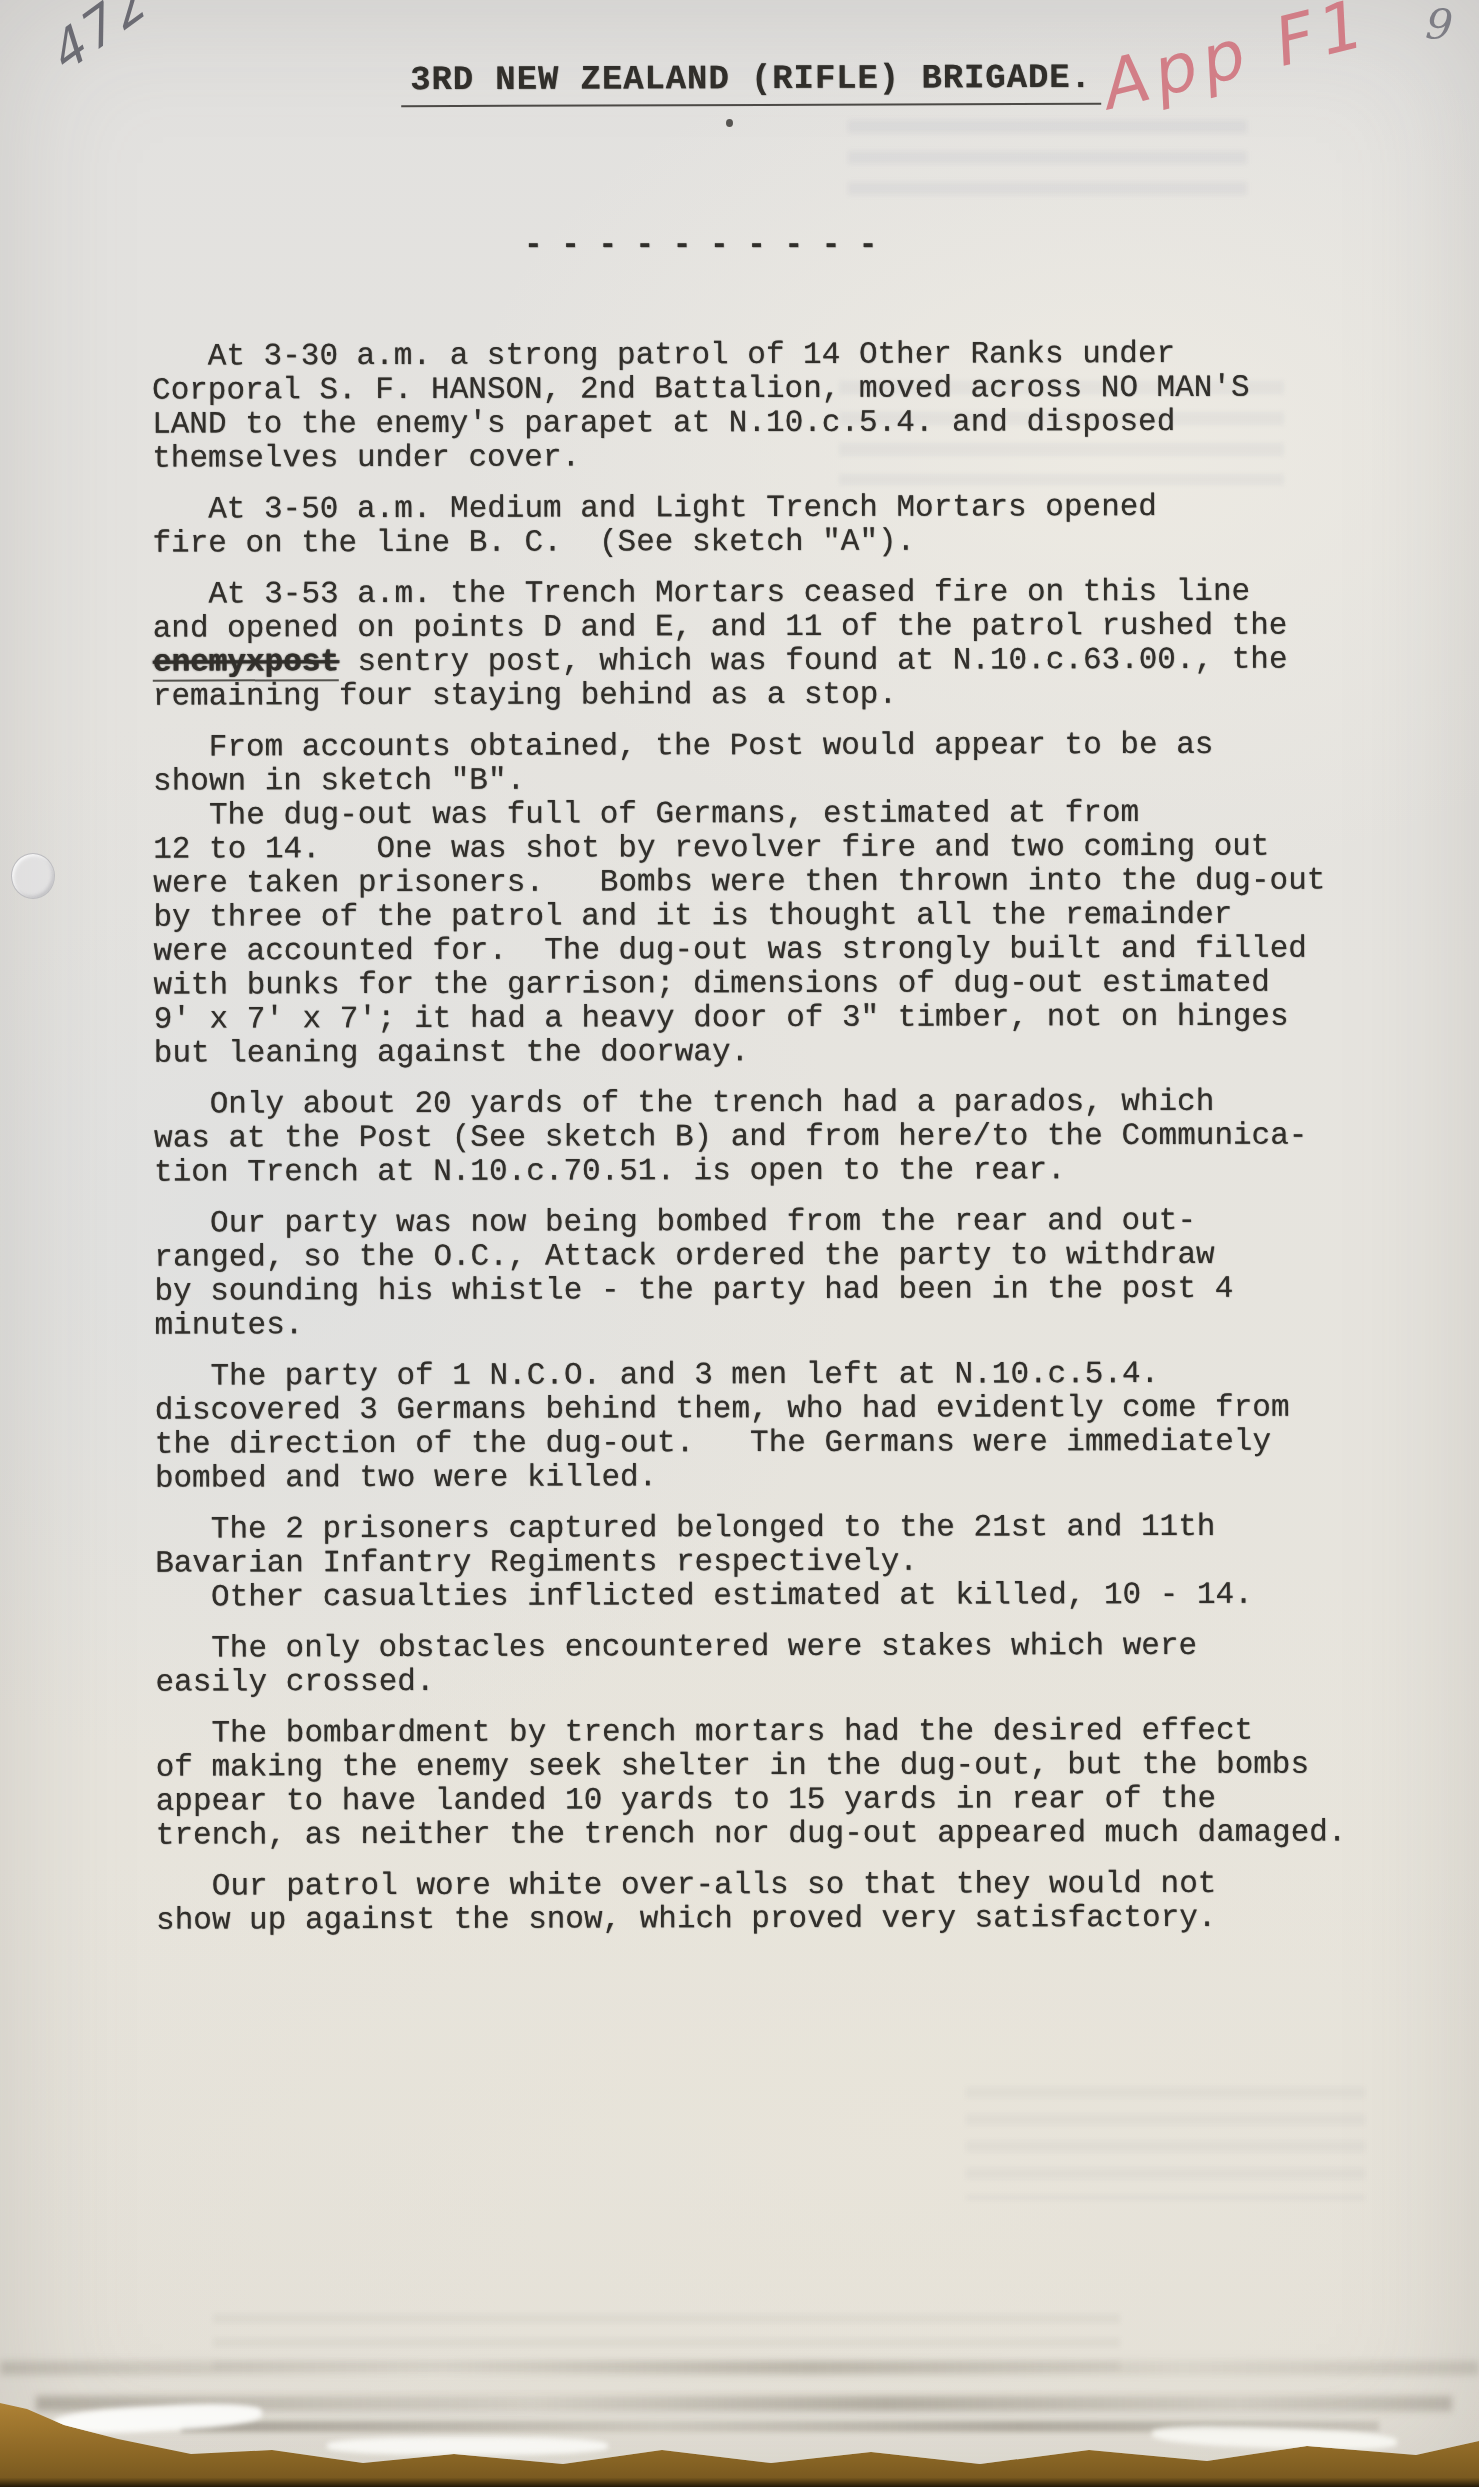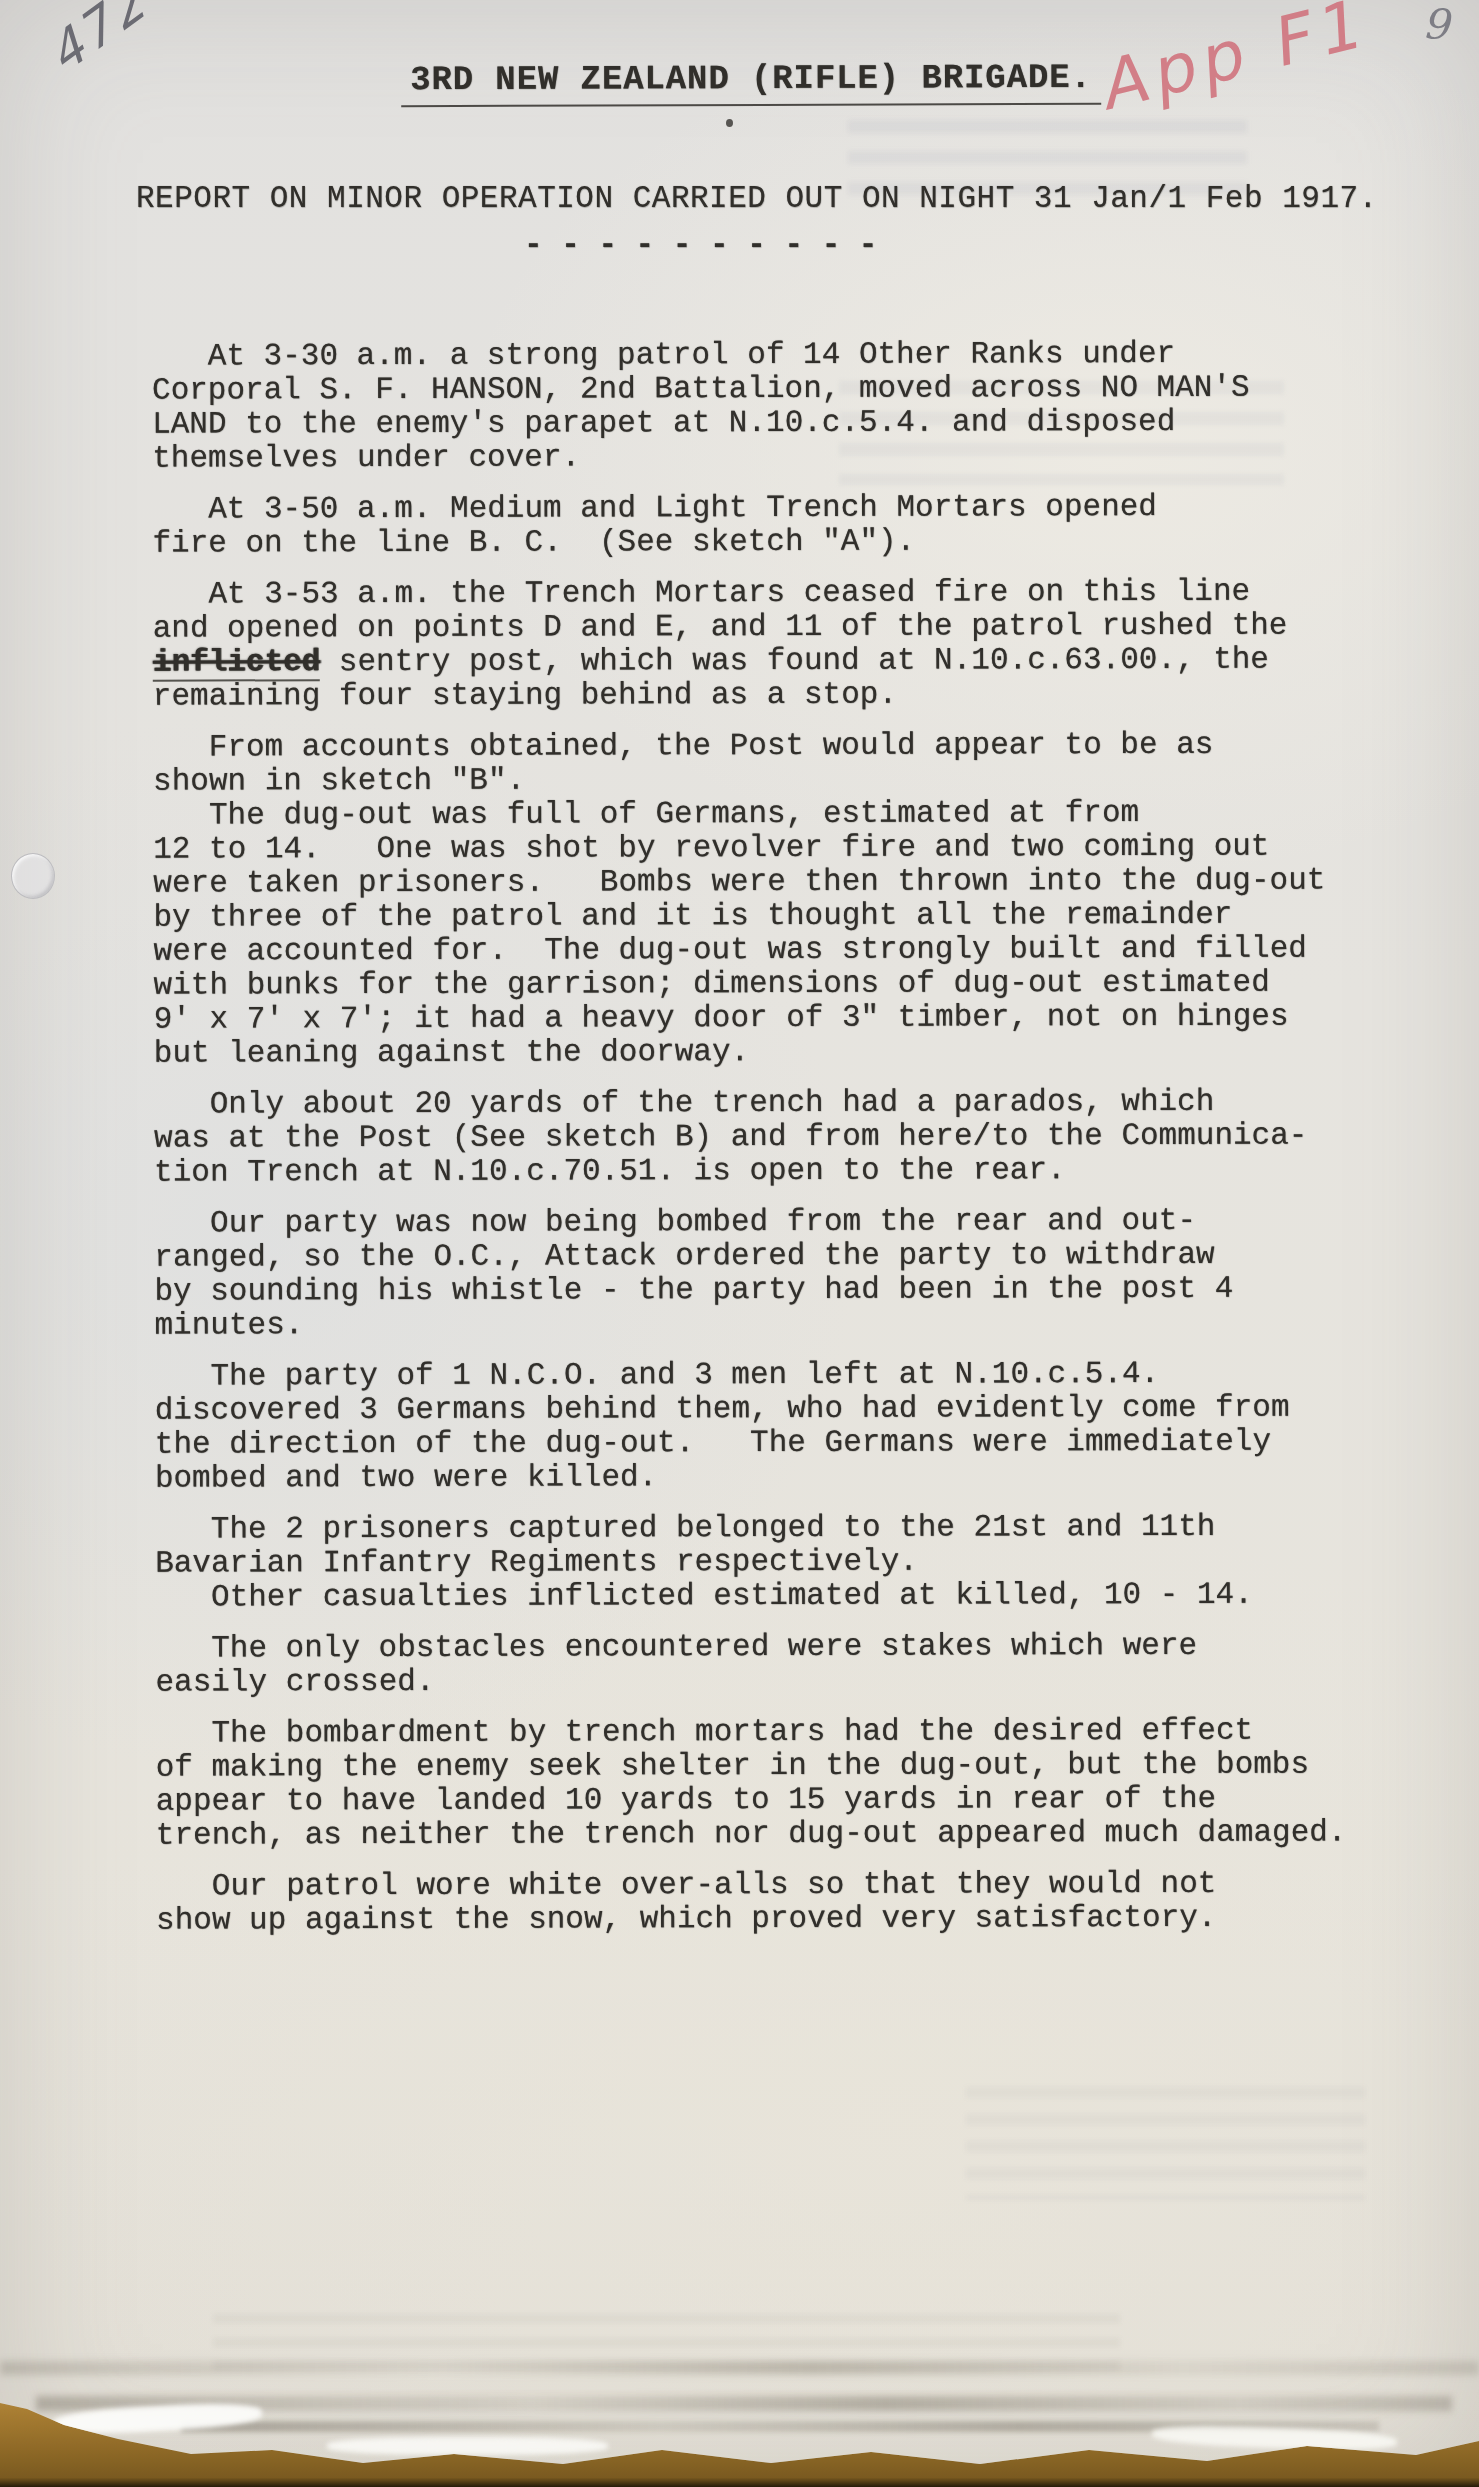--- a/index.html
+++ b/index.html
@@ -75,33 +75,32 @@
     <div class="smudge g3"></div>
     <div class="smudge g4"></div>
 
     <div class="pencil-number">472</div>
     <div class="page-number">9</div>
     <div class="red-note">App F1</div>
 
     <div class="title ink">3RD NEW ZEALAND (RIFLE) BRIGADE.</div>
     <div class="title-dot"></div>
 
-    <div class="report ink">REPORT ON MINOR OPERATION CARRIED OUT ON NIGHT 31 Jan/1 Feb 1917.</div>
     <div class="dashes ink">- - - - - - - - - -</div>
 
     <div class="content ink">
       <p>   At 3-30 a.m. a strong patrol of 14 Other Ranks under
 Corporal S. F. HANSON, 2nd Battalion, moved across NO MAN'S
 LAND to the enemy's parapet at N.10.c.5.4. and disposed
 themselves under cover.</p>
       <p>   At 3-50 a.m. Medium and Light Trench Mortars opened
 fire on the line B. C.  (See sketch "A").</p>
       <p><span>   At 3-53 a.m. the Trench Mortars ceased fire on this line
 and opened on points D and E, and 11 of the patrol rushed the
-</span><span class="struck">inflicted</span><span> sentry post, which was found at N.10.c.63.00., the
+</span><span class="struck">enemyxpost</span><span> sentry post, which was found at N.10.c.63.00., the
 remaining four staying behind as a stop.</span></p>
       <p>   From accounts obtained, the Post would appear to be as
 shown in sketch "B".
    The dug-out was full of Germans, estimated at from
 12 to 14.   One was shot by revolver fire and two coming out
 were taken prisoners.   Bombs were then thrown into the dug-out
 by three of the patrol and it is thought all the remainder
 were accounted for.  The dug-out was strongly built and filled
 with bunks for the garrison; dimensions of dug-out estimated
 9' x 7' x 7'; it had a heavy door of 3" timber, not on hinges

